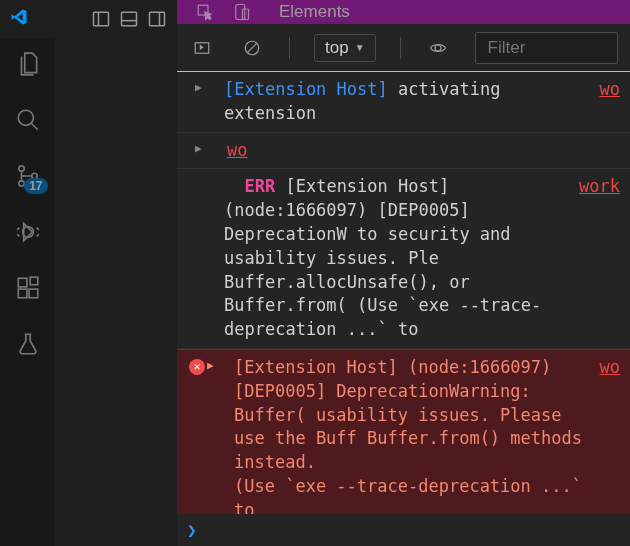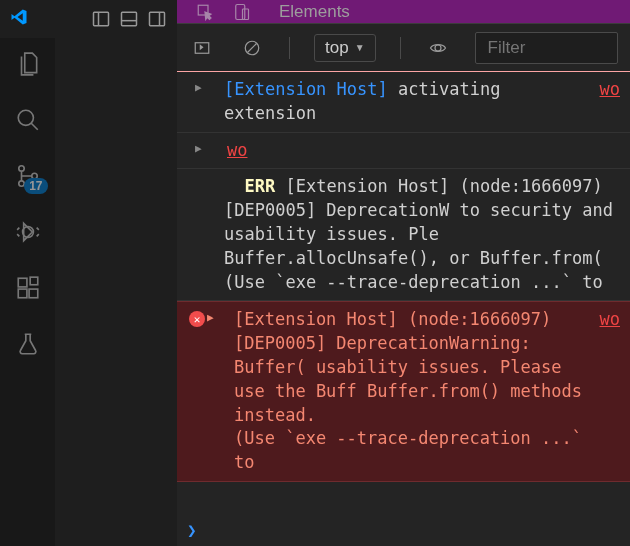--- a/index.html
+++ b/index.html
@@ -34,21 +34,21 @@
   .context-sel .tri { font-size: 10px; opacity: 0.8; }
   .divider { width: 1px; height: 22px; background: #4a4a4a; }
   .filter-box { flex: 1; }
   .filter-box input { width: 100%; background: #1e1e1e; border: 1px solid #4a4a4a; color: #0ea5e9; font-size: 17px; padding: 5px 12px; border-radius: 2px; }
 
   .messages { flex: 1; overflow: hidden; font-family: "Consolas", "Menlo", monospace; font-size: 17px; line-height: 1.4; }
   .msg { display: flex; padding: 6px 10px 6px 38px; border-bottom: 1px solid #333; position: relative; }
   .msg .text { flex: 1; color: #d0d0d0; min-width: 0; margin-left: 9px; }
   .msg .src { color: #ef4444; text-decoration: underline; margin-left: 12px; white-space: nowrap; }
   .tag-ext { color: #3794ff; }
-  .tag-err { color: #fef9c3; font-weight: 600; }
+  .tag-err { color: #ec4899; font-weight: 600; }
   .msg.error-bg { background: #4e1a1d; border-top: 1px solid #6e2b2e; border-bottom: 1px solid #6e2b2e; }
   .msg.error-bg .text { color: #f48771; }
   .msg.error-bg .tag-ext { color: #f48771; }
   .msg.error-bg .extra { color: #f48771; }
   .err-icon { position: absolute; left: 12px; top: 9px; width: 16px; height: 16px; border-radius: 50%; background: #f14c4c; color: #fff; display: flex; align-items: center; justify-content: center; font-size: 11px; font-weight: bold; }
   .expand-tri { position: absolute; left: 18px; top: 8px; color: #888; font-size: 11px; }
   .msg.error-bg .expand-tri { left: 30px; color: #f48771; }
   .msg.error-bg .err-icon + .expand-tri { left: 30px; }
   .msg.error-bg { padding-left: 48px; }
   
@@ -190,20 +190,21 @@
       <span class="expand-tri">▶</span>
       <a class="src">wo</a>
     </div>
 
     <div class="msg">
       <div class="text">
         &nbsp;&nbsp;<span class="tag-err">ERR</span>
         <span>[Extension Host]</span>
         <span>(node:1666097) [DEP0005] DeprecationW to security and usability issues. Ple Buffer.allocUnsafe(), or Buffer.from( (Use `exe --trace-deprecation ...` to</span>
       </div>
+      <a class="src">work</a>
     </div>
 
     <div class="msg error-bg">
       <span class="err-icon">✕</span>
       <span class="expand-tri">▶</span>
       <div class="text">
         <span class="tag-ext">[Extension Host]</span>
         <span class="extra">(node:1666097)</span><br>
         <span style="white-space:pre-wrap">[DEP0005] DeprecationWarning: Buffer( usability issues. Please use the Buff Buffer.from() methods instead.
 (Use `exe --trace-deprecation ...` to</span>

